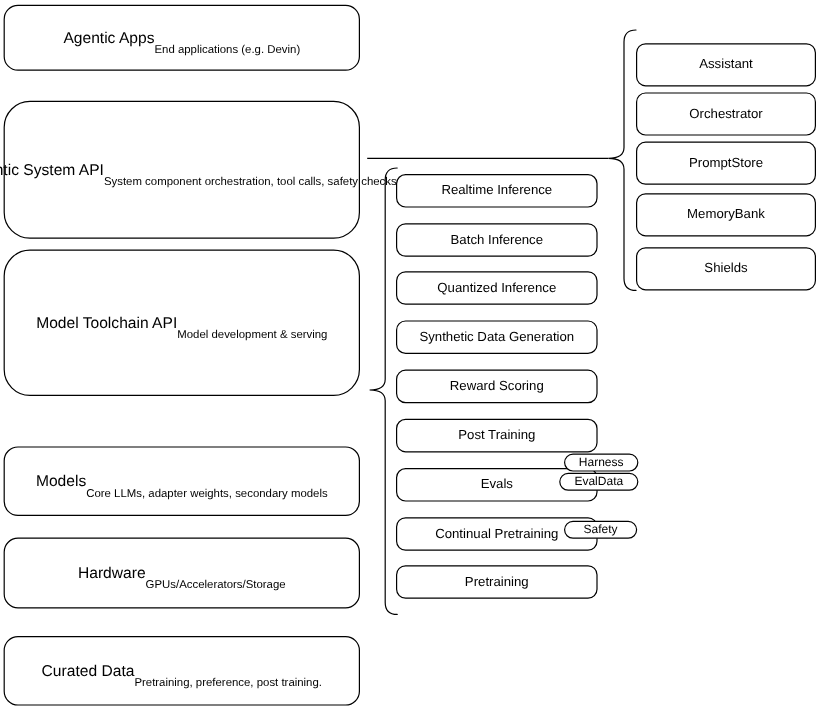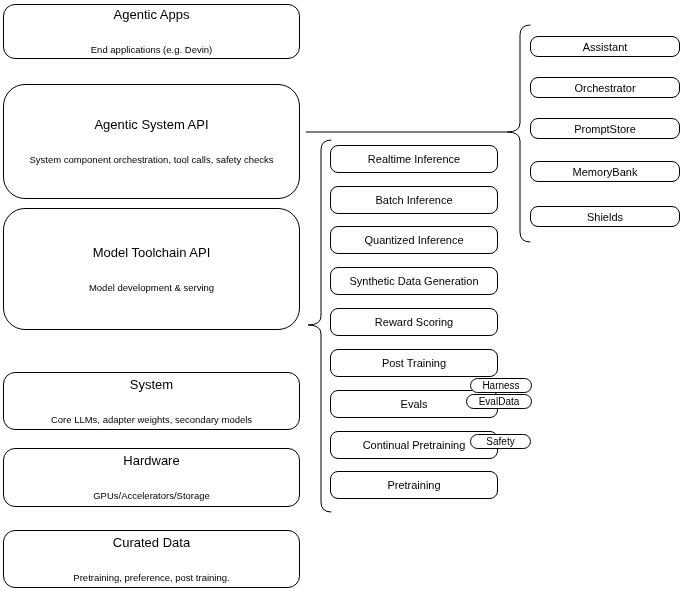--- a/index.html
+++ b/index.html
@@ -22,21 +22,21 @@
   }
 
   
   .lbox {
     position: absolute;
     left: 3px;
     width: 297px;
     background: #ffffff;
     border: 1px solid #000000;
     display: flex;
-    flex-direction: column;
+    flex-direction: row;
     align-items: center;
     justify-content: center;
     text-align: center;
     z-index: 2;
   }
   .btitle { font-size: 13px; line-height: 16px; white-space: nowrap; }
   .bsub   { font-size: 9.5px; line-height: 13px; margin-top: 20px; white-space: nowrap; }
 
   
   .mbox {
@@ -53,21 +53,21 @@
     font-size: 11px;
     white-space: nowrap;
     z-index: 2;
   }
 
   
   .rbox {
     position: absolute;
     left: 530px;
     width: 150px;
-    height: 21px;
+    height: 36px;
     background: #ffffff;
     border: 1px solid #000000;
     border-radius: 8px;
     display: flex;
     align-items: center;
     justify-content: center;
     font-size: 11px;
     white-space: nowrap;
     z-index: 2;
   }
@@ -107,21 +107,21 @@
     <div class="btitle">Agentic System API</div>
     <div class="bsub">System component orchestration, tool calls, safety checks</div>
   </div>
 
   <div class="lbox" style="top:208px;height:122px;border-radius:22px">
     <div class="btitle">Model Toolchain API</div>
     <div class="bsub">Model development &amp; serving</div>
   </div>
 
   <div class="lbox" style="top:372px;height:58px;border-radius:12px">
-    <div class="btitle">System</div>
+    <div class="btitle">Models</div>
     <div class="bsub">Core LLMs, adapter weights, secondary models</div>
   </div>
 
   <div class="lbox" style="top:448px;height:59px;border-radius:12px">
     <div class="btitle">Hardware</div>
     <div class="bsub">GPUs/Accelerators/Storage</div>
   </div>
 
   <div class="lbox" style="top:530px;height:58px;border-radius:12px">
     <div class="btitle">Curated Data</div>

